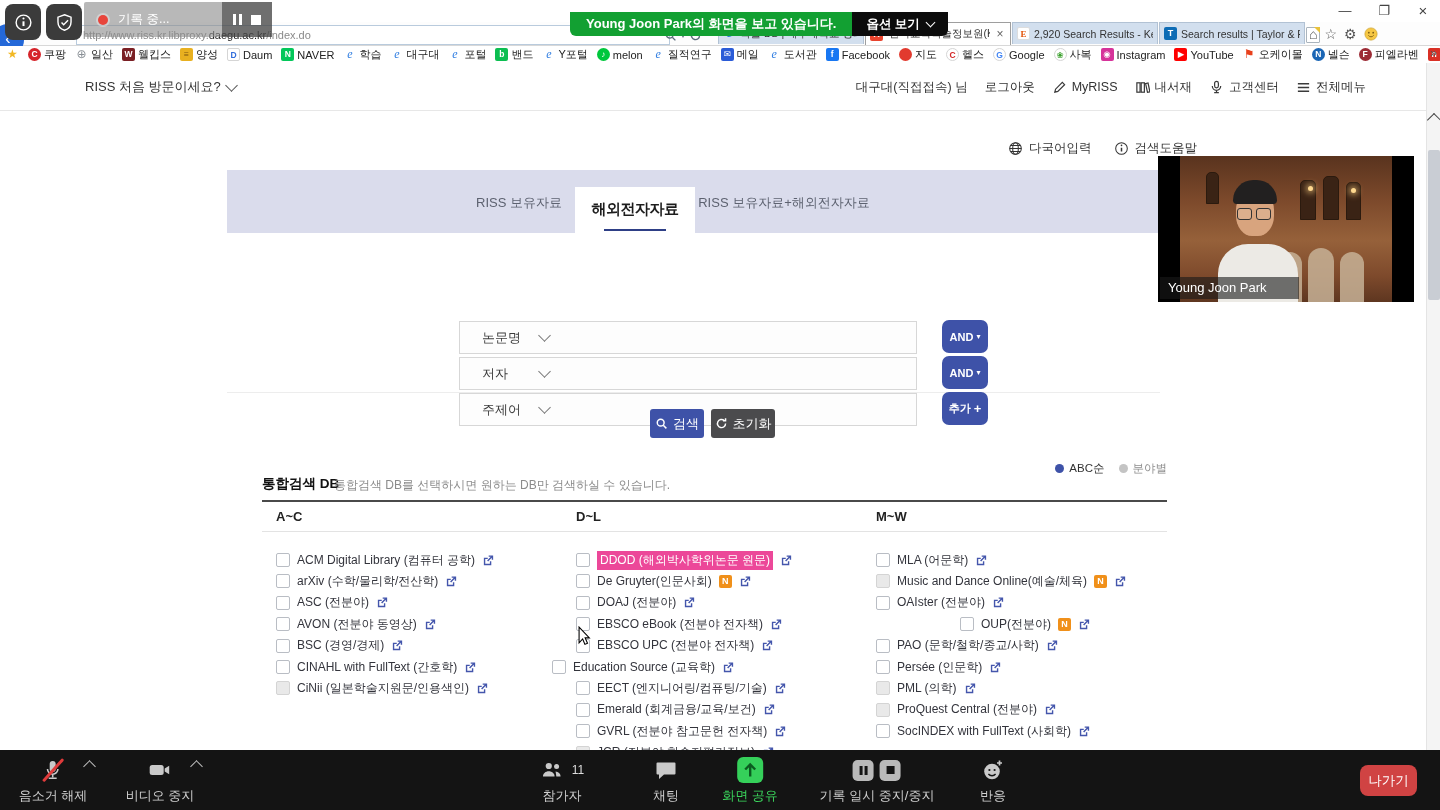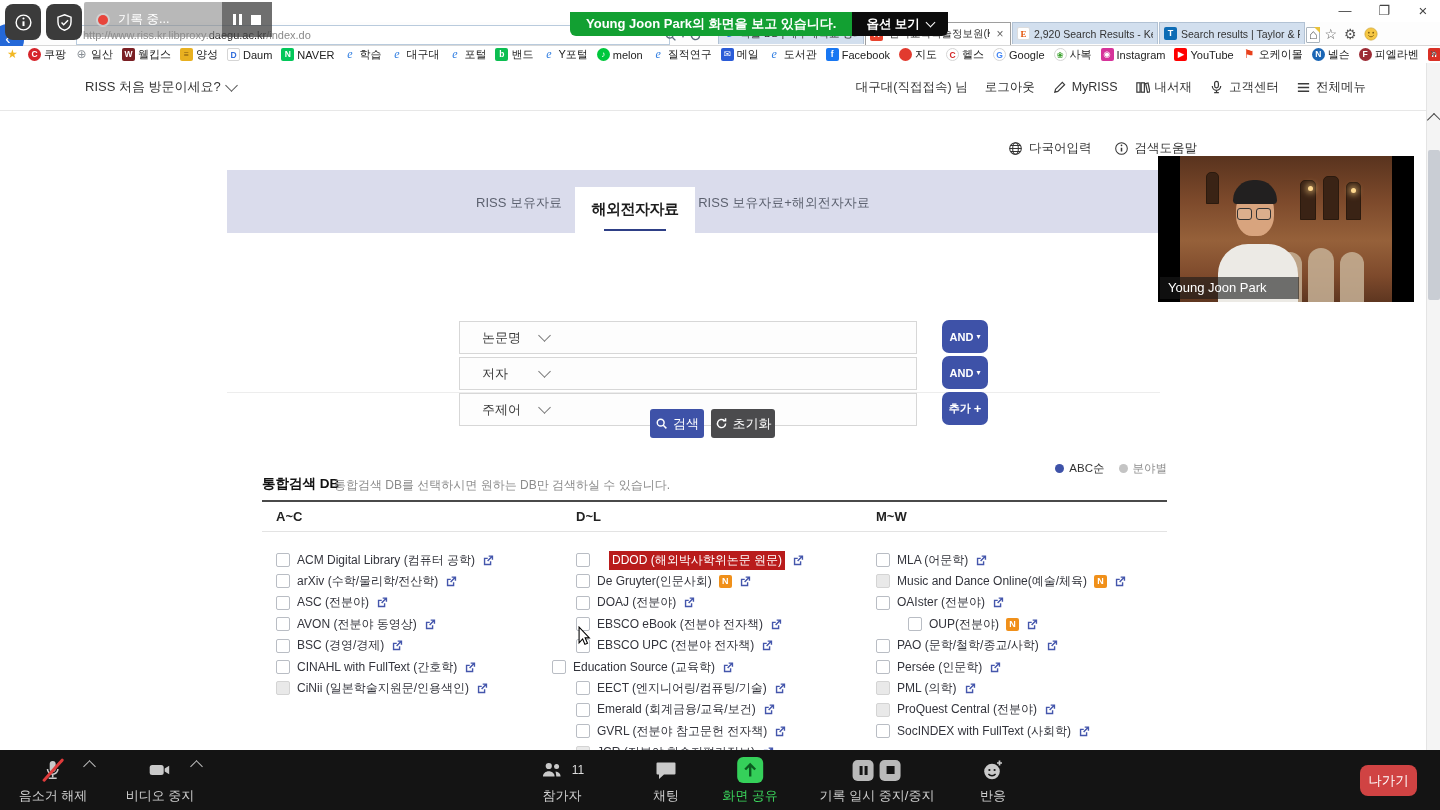--- a/index.html
+++ b/index.html
@@ -72,21 +72,21 @@
   .radio{display:flex;align-items:center;gap:5px;}
   .rdot{width:9px;height:9px;border-radius:50%;}
   #db-title{left:262px;top:412px;font-size:13.5px;font-weight:bold;color:#111;}
   #db-desc{left:334px;top:414px;font-size:12px;color:#8b8b8b;}
   #db-rule-dark{left:262px;top:437px;width:905px;height:2px;background:#4a4a4a;}
   #db-rule-light{left:262px;top:468px;width:905px;height:1px;background:#e3e3e3;}
   .dbhdr{position:absolute;top:446px;font-size:13px;font-weight:bold;color:#222;}
   .dbitem{position:absolute;height:20px;display:flex;align-items:center;gap:7px;font-size:12px;color:#33343c;white-space:nowrap;}
   .cb{width:12px;height:12px;border:1px solid #b9bdc4;border-radius:2px;background:#fff;flex:0 0 12px;}
   .cb.dis{background:#e9e9e9;border-color:#d4d4d4;}
-  .dbl.hl{background:#b91c1c;color:#fff;padding:1px 3px;margin-left:12px;}
+  .dbl.hl{background:#ec4899;color:#fff;padding:1px 3px;}
   .nbadge{width:13px;height:13px;background:#f0901a;border-radius:2px;color:#fff;font-size:9px;font-weight:bold;
     text-align:center;line-height:13px;flex:0 0 13px;}
   .ext{width:13px;height:13px;color:#4456ac;flex:0 0 13px;}
   
   #scrollbar{left:1426px;top:63px;width:14px;height:687px;background:#f4f4f4;border-left:1px solid #e4e4e4;}
   #scroll-up{position:absolute;left:2px;top:52px;width:9px;height:9px;border-left:1.6px solid #444;border-top:1.6px solid #444;transform:rotate(45deg);}
   #scroll-thumb{position:absolute;left:1px;top:87px;width:12px;height:150px;background:#c9cdd4;border-radius:2px;}
 
   
   #banner{left:570px;top:12px;height:24px;display:flex;}
@@ -646,21 +646,21 @@
         <label class="dbitem" style="left: 876px; top: 529.8px;">
           <span class="cb"></span>
           <span class="dbl">OAIster (전분야)</span>
           <span class="ext icn">
             <svg viewBox="0 0 14 14" fill="currentColor">
               <path d="M2 4h4.2v1.5H3.5v5h5V7.8H10V12H2z"></path>
               <path d="M7.2 1.5H12v4.8h-1.5V4.1L6.6 8 5.5 6.9l3.9-3.9H7.2z"></path>
             </svg>
           </span>
         </label>
-        <label class="dbitem" style="left: 876px; top: 551.2px; padding-left: 32px;">
+        <label class="dbitem" style="left: 928px; top: 551.2px; padding-left: 32px;">
           <span class="cb"></span>
           <span class="dbl">OUP(전분야)</span>
           <span class="nbadge">N</span>
           <span class="ext icn">
             <svg viewBox="0 0 14 14" fill="currentColor">
               <path d="M2 4h4.2v1.5H3.5v5h5V7.8H10V12H2z"></path>
               <path d="M7.2 1.5H12v4.8h-1.5V4.1L6.6 8 5.5 6.9l3.9-3.9H7.2z"></path>
             </svg>
           </span>
         </label>

